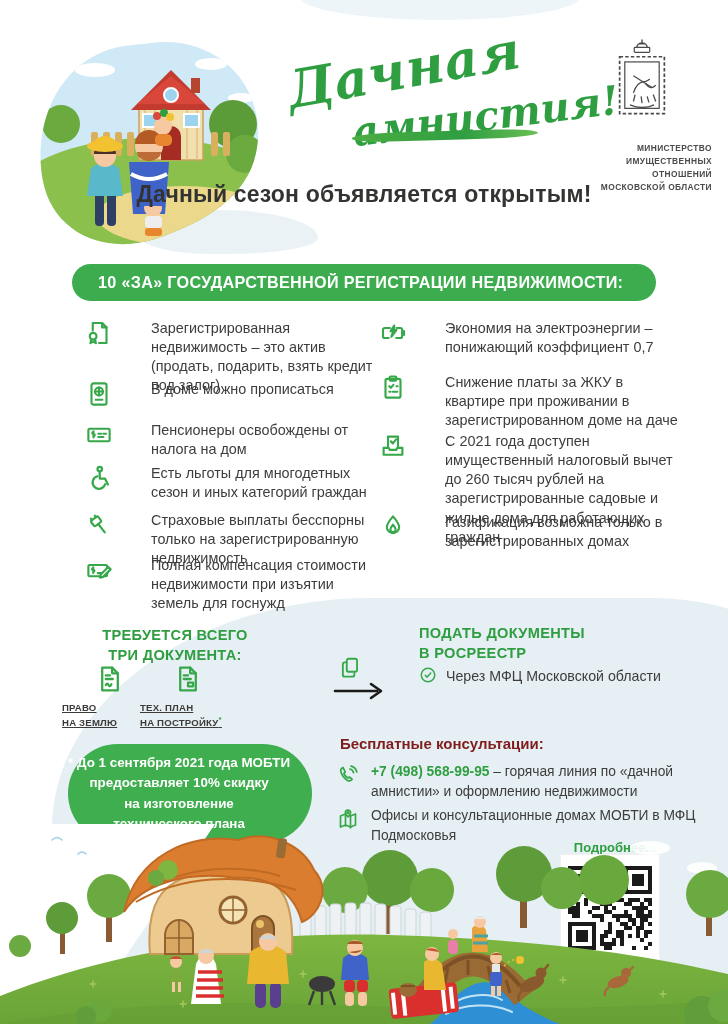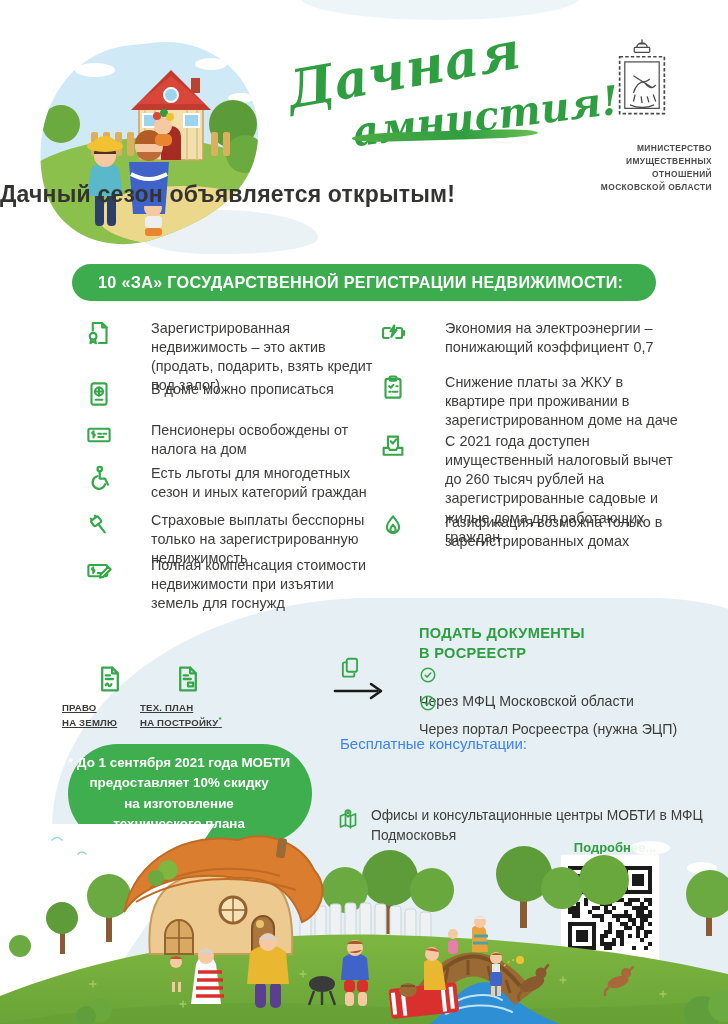--- a/index.html
+++ b/index.html
@@ -16,46 +16,46 @@
   
   .script{font-family:"DejaVu Serif",serif;font-style:italic;font-weight:bold;color:#2f9e41;line-height:1;}
   .t1{left:286px;top:44px;font-size:52px;transform:rotate(-10deg);letter-spacing:1px;}
   .t2{left:352px;top:96px;font-size:40px;transform:rotate(-7deg);}
   .brush{left:352px;top:131px;width:186px;height:9px;background:linear-gradient(90deg,#4cae43,#2f9e41 60%,#6abf55);
          border-radius:60% 40% 70% 30% / 100% 90% 100% 80%;transform:rotate(-1.5deg);}
   .ministry{left:572px;top:36px;width:140px;text-align:right;}
   .ministry .emblem{display:block;margin:0 auto;}
   .ministry .mtxt{margin-top:6px;font-size:8.4px;font-weight:bold;letter-spacing:.4px;color:#4a4a4a;
                   line-height:1.55;white-space:pre-line;}
-  .headline{left:0;top:181px;width:728px;text-align:left;font-size:23px;font-weight:bold;color:#333332;letter-spacing:.2px;}
+  .headline{left:0;top:181px;width:728px;text-align:center;font-size:23px;font-weight:bold;color:#333332;letter-spacing:.2px;}
   .subheadline{left:0;top:216px;width:728px;text-align:center;font-size:18px;color:#3c3c3b;}
   
   .banner{left:72px;top:264px;width:584px;height:37px;background:#3cac4e;border-radius:19px;
           display:flex;align-items:center;padding-left:26px;box-sizing:border-box;}
   .banner span{color:#fff;font-weight:bold;font-size:16.2px;letter-spacing:.3px;}
   
   .b-item{position:absolute;display:flex;gap:13px;align-items:flex-start;}
   .b-ico{flex:0 0 30px;width:30px;color:#36a84a;}
   .b-ico svg{display:block;width:100%;height:auto;}
   .b-txt{font-size:14.4px;line-height:1.33;color:#3d3d3c;padding-top:1px;margin-left:24px;}
   
   .green-h{color:#2f9e41;font-weight:bold;font-size:14.6px;line-height:1.35;letter-spacing:.3px;white-space:pre-line;}
   .doc-col{position:absolute;text-align:left;text-decoration:underline;}
   .doc-col svg{display:block;margin:0 auto;color:#36a84a;}
   .doc-lbl{margin-top:6px;font-size:9.6px;font-weight:bold;line-height:1.35;color:#3b3b3a;letter-spacing:.2px;white-space:pre-line;}
   .doc-lbl sup{color:#2f9e41;}
-  .check-row{position:absolute;display:flex;align-items:flex-start;gap:9px;flex-direction:column;}
+  .check-row{position:absolute;display:flex;align-items:flex-end;gap:9px;}
   .check-row .c-ico{width:18px;height:18px;color:#36a84a;}
   .check-row span{font-size:14.2px;color:#3d3d3c;}
   
   .discount{left:68px;top:744px;width:244px;height:99px;background:#3fae4f;border-radius:52px;
             display:flex;align-items:center;text-align:center;}
   .discount span{color:#fff;font-weight:bold;font-size:13.4px;line-height:1.5;white-space:pre-line;}
   
-  .cons-title{left:340px;top:735px;font-size:15px;font-weight:normal;color:#3b82f6;}
+  .cons-title{left:340px;top:735px;font-size:15px;font-weight:bold;color:#7f1d1d;}
   .cons-row{position:absolute;display:flex;gap:11px;align-items:flex-start;}
   .cons-ico{flex:0 0 24px;width:24px;color:#36a84a;padding-top:1px;}
   .cons-ico svg{display:block;width:100%;height:auto;}
   .cons-txt{font-size:13.8px;line-height:1.45;color:#3d3d3c;}
   .phone-num{color:#2f9e41;font-weight:bold;}
   .more{left:560px;top:840px;width:110px;text-align:center;color:#2f9e41;font-weight:bold;font-size:13px;}
   .qr-card{left:561px;top:855px;width:98px;height:106px;background:#fff;box-shadow:0 0 0 1px #f0f0f0;
            display:flex;align-items:center;justify-content:center;}
   .qr-card svg{width:84px;height:84px;}
   .village{left:0;top:824px;width:728px;height:200px;}
@@ -253,20 +253,22 @@
   <div class="b-item" style="left:378px;top:512px;width:300px">
     <span class="b-ico">
       <svg viewBox="0 0 24 24" fill="none" stroke="currentColor" stroke-width="1.7" stroke-linecap="round" stroke-linejoin="round">
         <path d="M12 3.5c2.9 3.4 4.9 5.8 4.9 8.5a4.9 4.9 0 1 1-9.8 0c0-2.7 2-5.1 4.9-8.5z"></path>
         <path d="M12 10.2c1.3 1.5 2.1 2.5 2.1 3.7a2.1 2.1 0 1 1-4.2 0c0-1.2.8-2.2 2.1-3.7z"></path>
       </svg>
       </span>
     <span class="b-txt">Газификация возможна только в зарегистрированных домах</span>
   </div>
 
+  <div class="abs green-h" style="left:60px;top:626px;width:230px;text-align:center">ТРЕБУЕТСЯ ВСЕГО
+ТРИ ДОКУМЕНТА:</div>
   <div class="doc-col" style="left:62px;top:662px;width:96px">
     <svg width="34" height="34" viewBox="0 0 24 24" fill="none" stroke="currentColor" stroke-width="1.6" stroke-linecap="round" stroke-linejoin="round">
       <path d="M6.5 20V4h7l4 4v12z"></path>
         <path d="M13.5 4v4h4"></path>
       <path d="M9 9.5h3M9 12h5"></path>
         <path d="M9 16.3c.8-1.3 1.4-1.3 2 0 .6 1 1.2 1 2-.6"></path>
     </svg>
     <div class="doc-lbl"><span>ПРАВО
 НА ЗЕМЛЮ</span><sup></sup></div>
   </div>
@@ -293,47 +295,50 @@
   <div class="abs green-h" style="left:419px;top:624px;width:260px">ПОДАТЬ ДОКУМЕНТЫ
 В  РОСРЕЕСТР</div>
   <div class="check-row" style="left:419px;top:666px">
     <span class="c-ico">
       <svg viewBox="0 0 24 24" fill="none" stroke="currentColor" stroke-width="2" stroke-linecap="round" stroke-linejoin="round">
         <circle cx="12" cy="12" r="9"></circle>
           <path d="M8.3 12.3l2.5 2.5 4.9-5.4"></path>
       </svg></span>
     <span>Через МФЦ Московской области</span>
   </div>
-  <div class="check-row" style="left:419px;top:694px">
-    <span class="c-ico">
-      <svg viewBox="0 0 24 24" fill="none" stroke="currentColor" stroke-width="2" stroke-linecap="round" stroke-linejoin="round">
-        <circle cx="12" cy="12" r="9"></circle>
-          <path d="M8.3 12.3l2.5 2.5 4.9-5.4"></path>
-      </svg></span>
-    <span>Через портал Росреестра (нужна ЭЦП)</span>
-  </div>
 
   <div class="abs discount">
     <span>* До 1 сентября 2021 года МОБТИ
 предоставляет 10% скидку
 на изготовление
 технического плана</span>
   </div>
 
   <div class="abs cons-title">Бесплатные консультации:</div>
+  <div class="cons-row" style="left:336px;top:762px;width:392px">
+    <span class="cons-ico">
+      <svg viewBox="0 0 24 24" fill="none" stroke="currentColor" stroke-width="1.7" stroke-linecap="round" stroke-linejoin="round">
+        <path d="M7 4.5c-1.9.9-2.7 2.5-2 4.6.9 3.1 3.4 6.4 6.2 8.1 1.9 1.1 3.8.8 4.9-1l-2.7-2.2-1.6 1c-1.7-1-3.3-2.9-4-4.6l1.5-1.3z"></path>
+        <path d="M13.8 6a4.6 4.6 0 0 1 3.7 3.7M15 3.2a7.8 7.8 0 0 1 5.8 5.8"></path>
+      </svg>
+      </span>
+    <span class="cons-txt" style="width:355px">
+      <span class="phone-num">+7 (498) 568-99-95</span><span> – горячая линия по «дачной амнистии» и оформлению недвижимости</span>
+    </span>
+  </div>
   <div class="cons-row" style="left:336px;top:806px;width:380px">
     <span class="cons-ico">
       <svg viewBox="0 0 24 24" fill="none" stroke="currentColor" stroke-width="1.7" stroke-linecap="round" stroke-linejoin="round">
         <path d="M4.5 9l5-2 5 2 5-2v11l-5 2-5-2-5 2z"></path>
           <path d="M9.5 7.2v11.6M14.5 9.2v11.6"></path>
         <path d="M12 3.2a2.6 2.6 0 0 1 2.6 2.6c0 1.8-2.6 4-2.6 4s-2.6-2.2-2.6-4A2.6 2.6 0 0 1 12 3.2z" fill="#ffffff"></path>
         <circle cx="12" cy="5.8" r=".9"></circle>
       </svg>
       </span>
-    <span class="cons-txt" style="width:340px">Офисы и консультационные центры МОБТИ в МФЦ Подмосковья</span>
+    <span class="cons-txt" style="width:340px">Офисы и консультационные домах МОБТИ в МФЦ Подмосковья</span>
   </div>
 
   <div class="abs more">Подробнее...</div>
   <div class="abs qr-card">
     <svg id="qr-svg" viewBox="0 0 21 21" shape-rendering="crispEdges">
         <rect x="0" y="0" width="21" height="21" fill="#ffffff"></rect>
         <rect x="12" y="0" width="1" height="1" fill="#1a1a1a"></rect>
         <rect x="9" y="1" width="1" height="1" fill="#1a1a1a"></rect>
         <rect x="11" y="1" width="1" height="1" fill="#1a1a1a"></rect>
         <rect x="8" y="2" width="1" height="1" fill="#1a1a1a"></rect>

